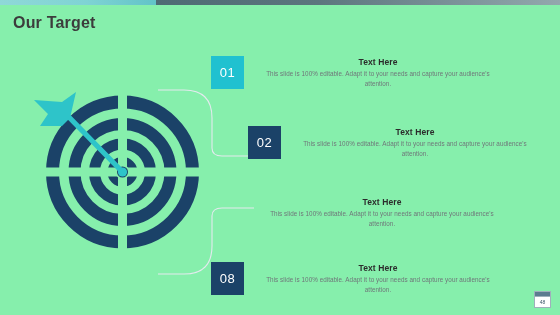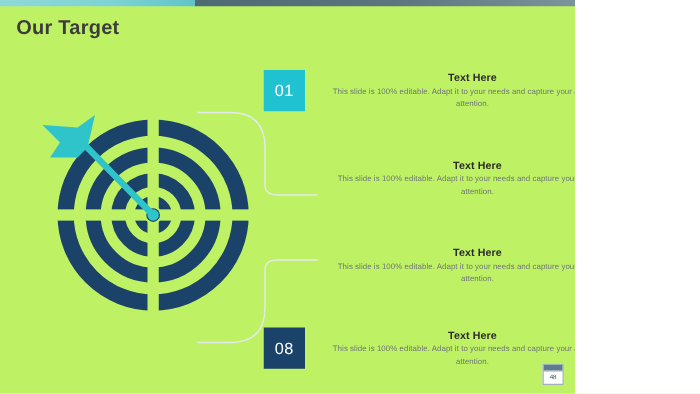--- a/index.html
+++ b/index.html
@@ -8,23 +8,23 @@
   }
   body {
     width: 560px;
     height: 315px;
     overflow: hidden;
     background: #ffffff;
     font-family: "Liberation Sans", sans-serif;
   }
   .slide {
     position: relative;
-    width: 460px;
+    width: 560px;
     height: 315px;
-    background: #bef264;
+    background: #86efac;
     overflow: hidden;
   }
 
   
   .topbar {
     position: absolute;
     top: 0; left: 0;
     width: 560px;
     height: 5px;
     display: flex;
@@ -194,20 +194,21 @@
 
   <div class="step step1">
     <div class="num-box teal">01</div>
     <div class="step-text">
       <div class="step-head">Text Here</div>
       <div class="step-body">This slide is 100% editable. Adapt it to your needs and capture your audience's attention.</div>
     </div>
   </div>
 
   <div class="step step2">
+    <div class="num-box navy">02</div>
     <div class="step-text">
       <div class="step-head">Text Here</div>
       <div class="step-body">This slide is 100% editable. Adapt it to your needs and capture your audience's attention.</div>
     </div>
   </div>
 
   <div class="step step3">
     <div class="step-text">
       <div class="step-head">Text Here</div>
       <div class="step-body">This slide is 100% editable. Adapt it to your needs and capture your audience's attention.</div>

